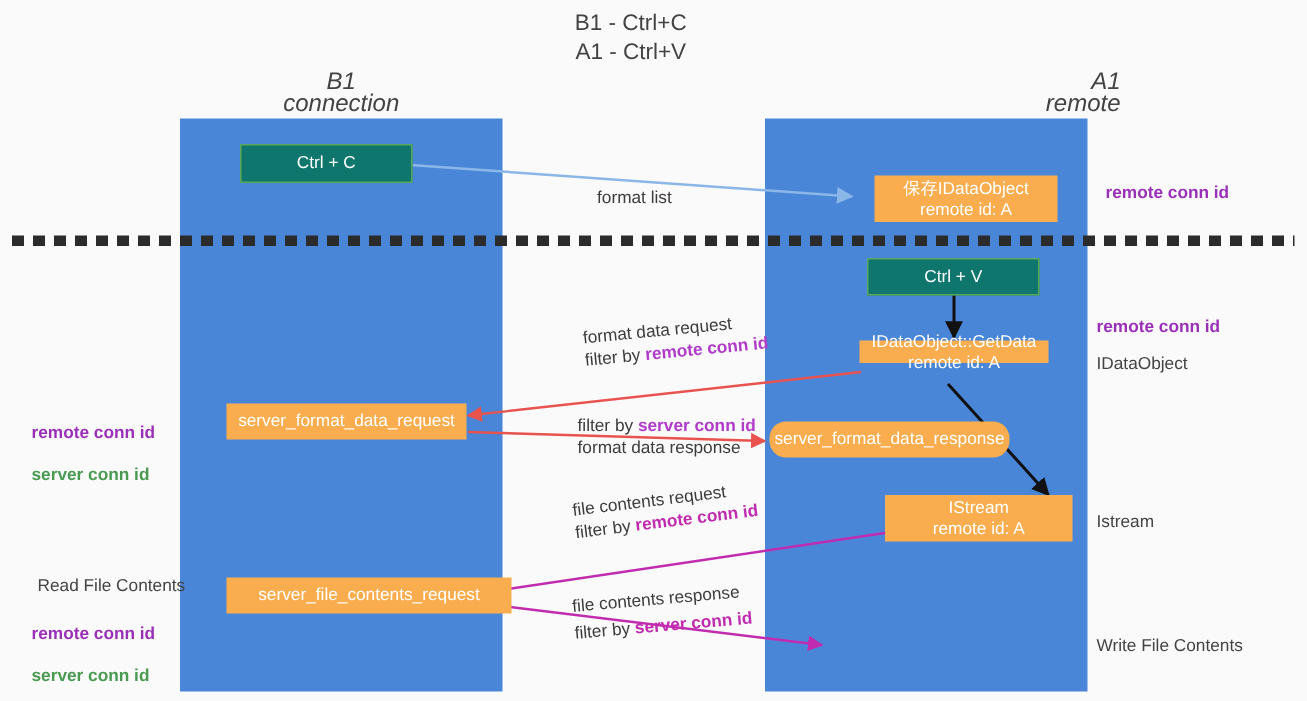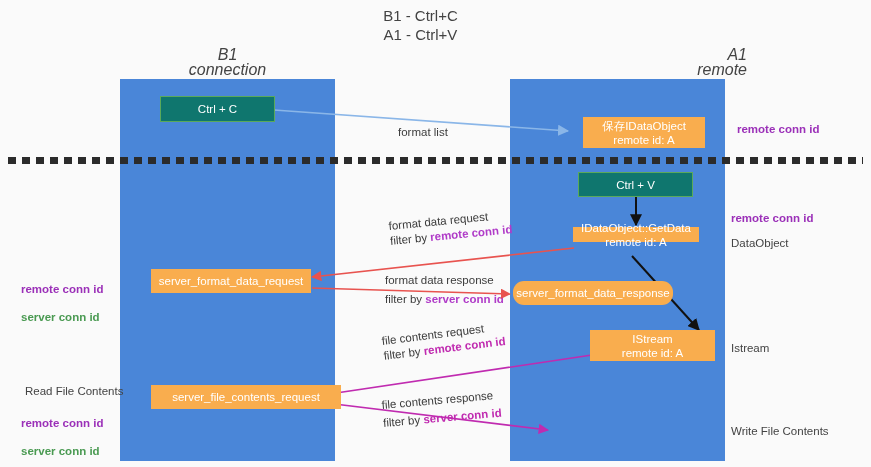--- a/index.html
+++ b/index.html
@@ -176,21 +176,21 @@
   <div class="abs node orange" style="left:590px; top:330px; width:125px; height:31px;">IStream
 remote id: A</div>
 
   <div class="abs node orange" style="left:151px; top:385px; width:190px; height:24px;">server_file_contents_request</div>
 
 
   <div class="abs side-label purple" style="left:737px; top:122px;">remote conn id</div>
 
   <div class="abs side-label purple" style="left:731px; top:211px;">remote conn id</div>
 
-  <div class="abs side-label" style="left:731px; top:236px;">DataObject</div>
+  <div class="abs side-label" style="left:731px; top:236px;">IDataObject</div>
 
   <div class="abs side-label" style="left:731px; top:341px;">Istream</div>
 
   <div class="abs side-label" style="left:731px; top:424px;">Write File Contents</div>
 
   <div class="abs side-label" style="left:21px; top:268px;">
     <span class="purple-line">remote conn id</span>
     <span class="green-line">server conn id</span>
   </div>
 
@@ -204,22 +204,22 @@
   <div class="abs edge-label" style="left:398px; top:101px;margin-top:24px;">
     <span>format list</span>
   </div>
 
   <div class="abs edge-label" style="left:388px; top:219px; transform:rotate(-5.5deg); transform-origin:left top;">
     <div>format data request</div>
     <div><span>filter by </span><span class="hl-purple">remote conn id</span></div>
   </div>
 
   <div class="abs edge-label" style="left:385px; top:273px;">
+    <div style="margin-top:4px;"><span>filter by </span><span class="hl-purple">server conn id</span></div>
     <div>format data response</div>
-    <div style="margin-top:4px;"><span>filter by </span><span class="hl-purple">server conn id</span></div>
   </div>
 
   <div class="abs edge-label" style="left:381px; top:334px; transform:rotate(-7deg); transform-origin:left top;">
     <div>file contents request</div>
     <div><span>filter by </span><span class="hl-magenta">remote conn id</span></div>
   </div>
 
   <div class="abs edge-label" style="left:381px; top:398px; transform:rotate(-5deg); transform-origin:left top;">
     <div>file contents response</div>
     <div style="margin-top:3px;"><span>filter by </span><span class="hl-magenta">server conn id</span></div>

